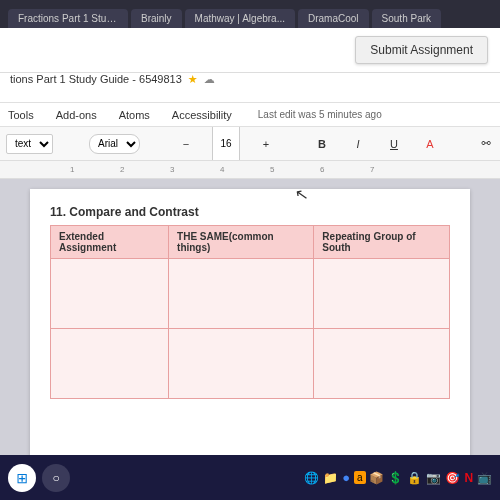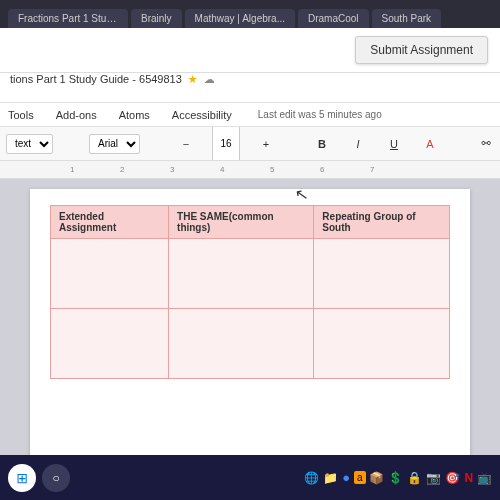--- a/index.html
+++ b/index.html
@@ -315,21 +315,21 @@
     <span class="menu-item">Atoms</span>
     <span class="menu-item">Accessibility</span>
     <span class="last-edit">Last edit was 5 minutes ago</span>
   </div>
 
   <div class="toolbar">
     <select class="toolbar-select">
       <option>text</option>
     </select>
     <div class="toolbar-sep"></div>
-    <select class="toolbar-select" style="width:52px;">
+    <select class="toolbar-select" style="width:52px;border-radius:9px;">
       <option>Arial</option>
     </select>
     <div class="toolbar-sep"></div>
     <button class="toolbar-btn">−</button>
     <input type="text" class="font-size-box" value="16" style="">
     <button class="toolbar-btn">+</button>
     <div class="toolbar-sep"></div>
     <button class="toolbar-btn bold">B</button>
     <button class="toolbar-btn italic">I</button>
     <button class="toolbar-btn underline">U</button>
@@ -355,20 +355,21 @@
       <span class="ruler-mark" style="left:190px;">4</span>
       <span class="ruler-mark" style="left:240px;">5</span>
       <span class="ruler-mark" style="left:290px;">6</span>
       <span class="ruler-mark" style="left:340px;">7</span>
     </div>
   </div>
 
   <div class="doc-area">
     <div class="doc-page">
 
+      <p class="question-number">11. Compare and Contrast</p>
 
       <table class="compare-table">
         <thead>
           <tr>
             <th>Extended Assignment</th>
             <th>THE SAME(common things)</th>
             <th>Repeating Group of South</th>
           </tr>
         </thead>
         <tbody>

